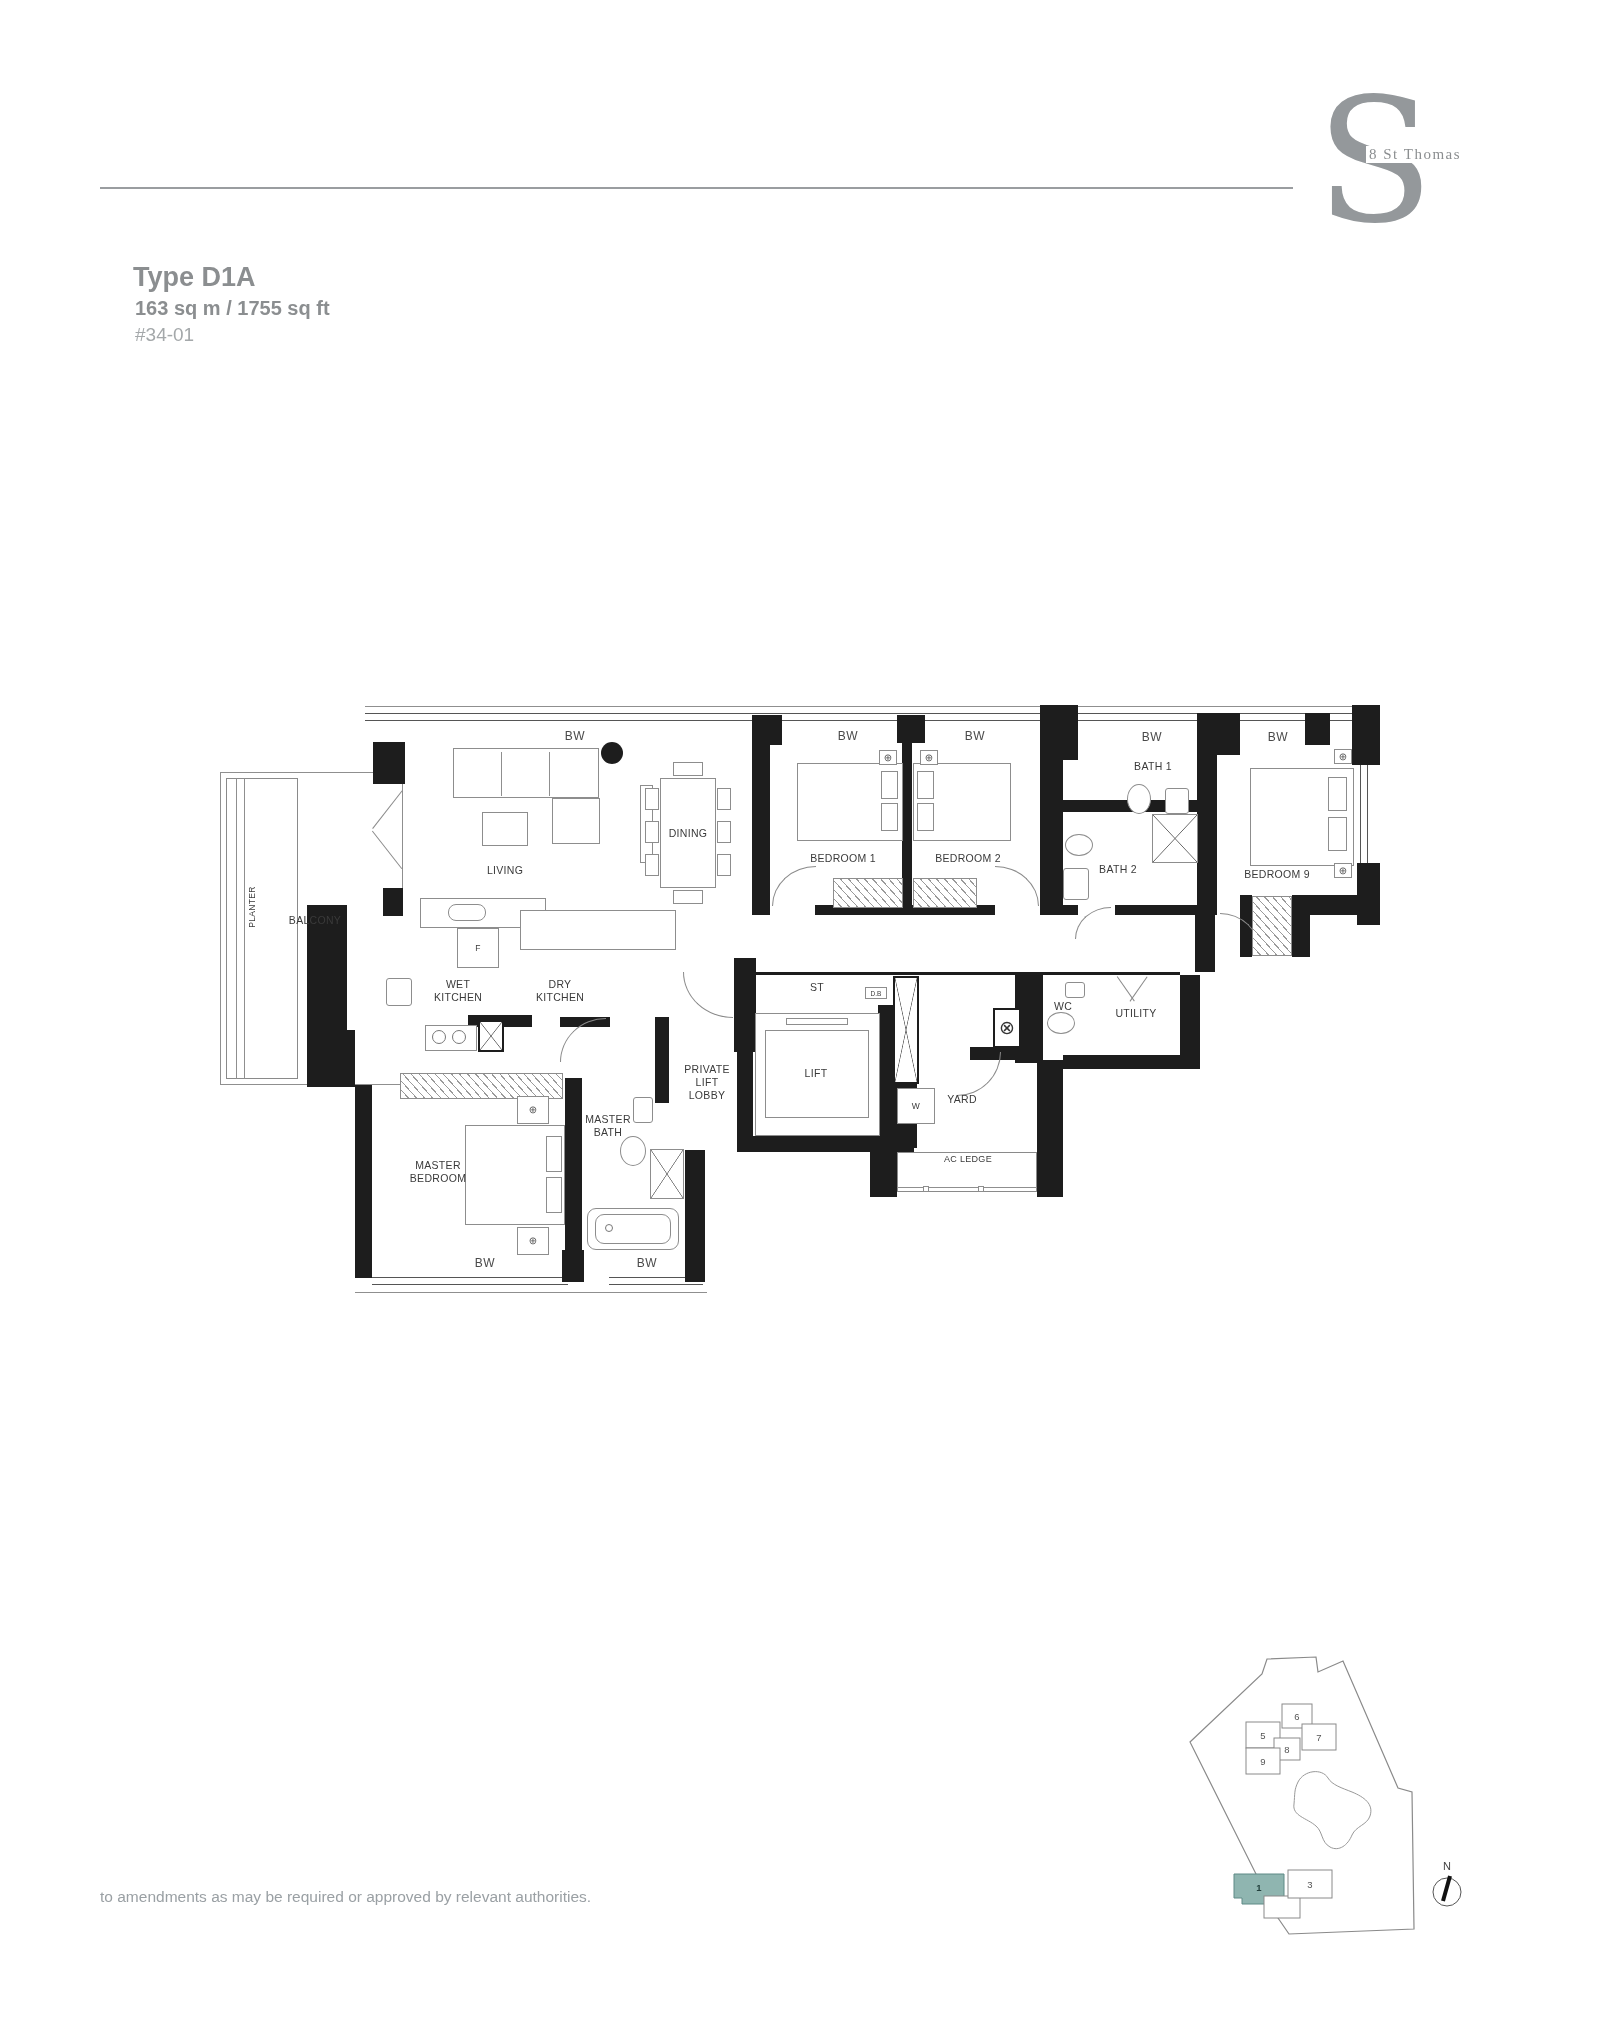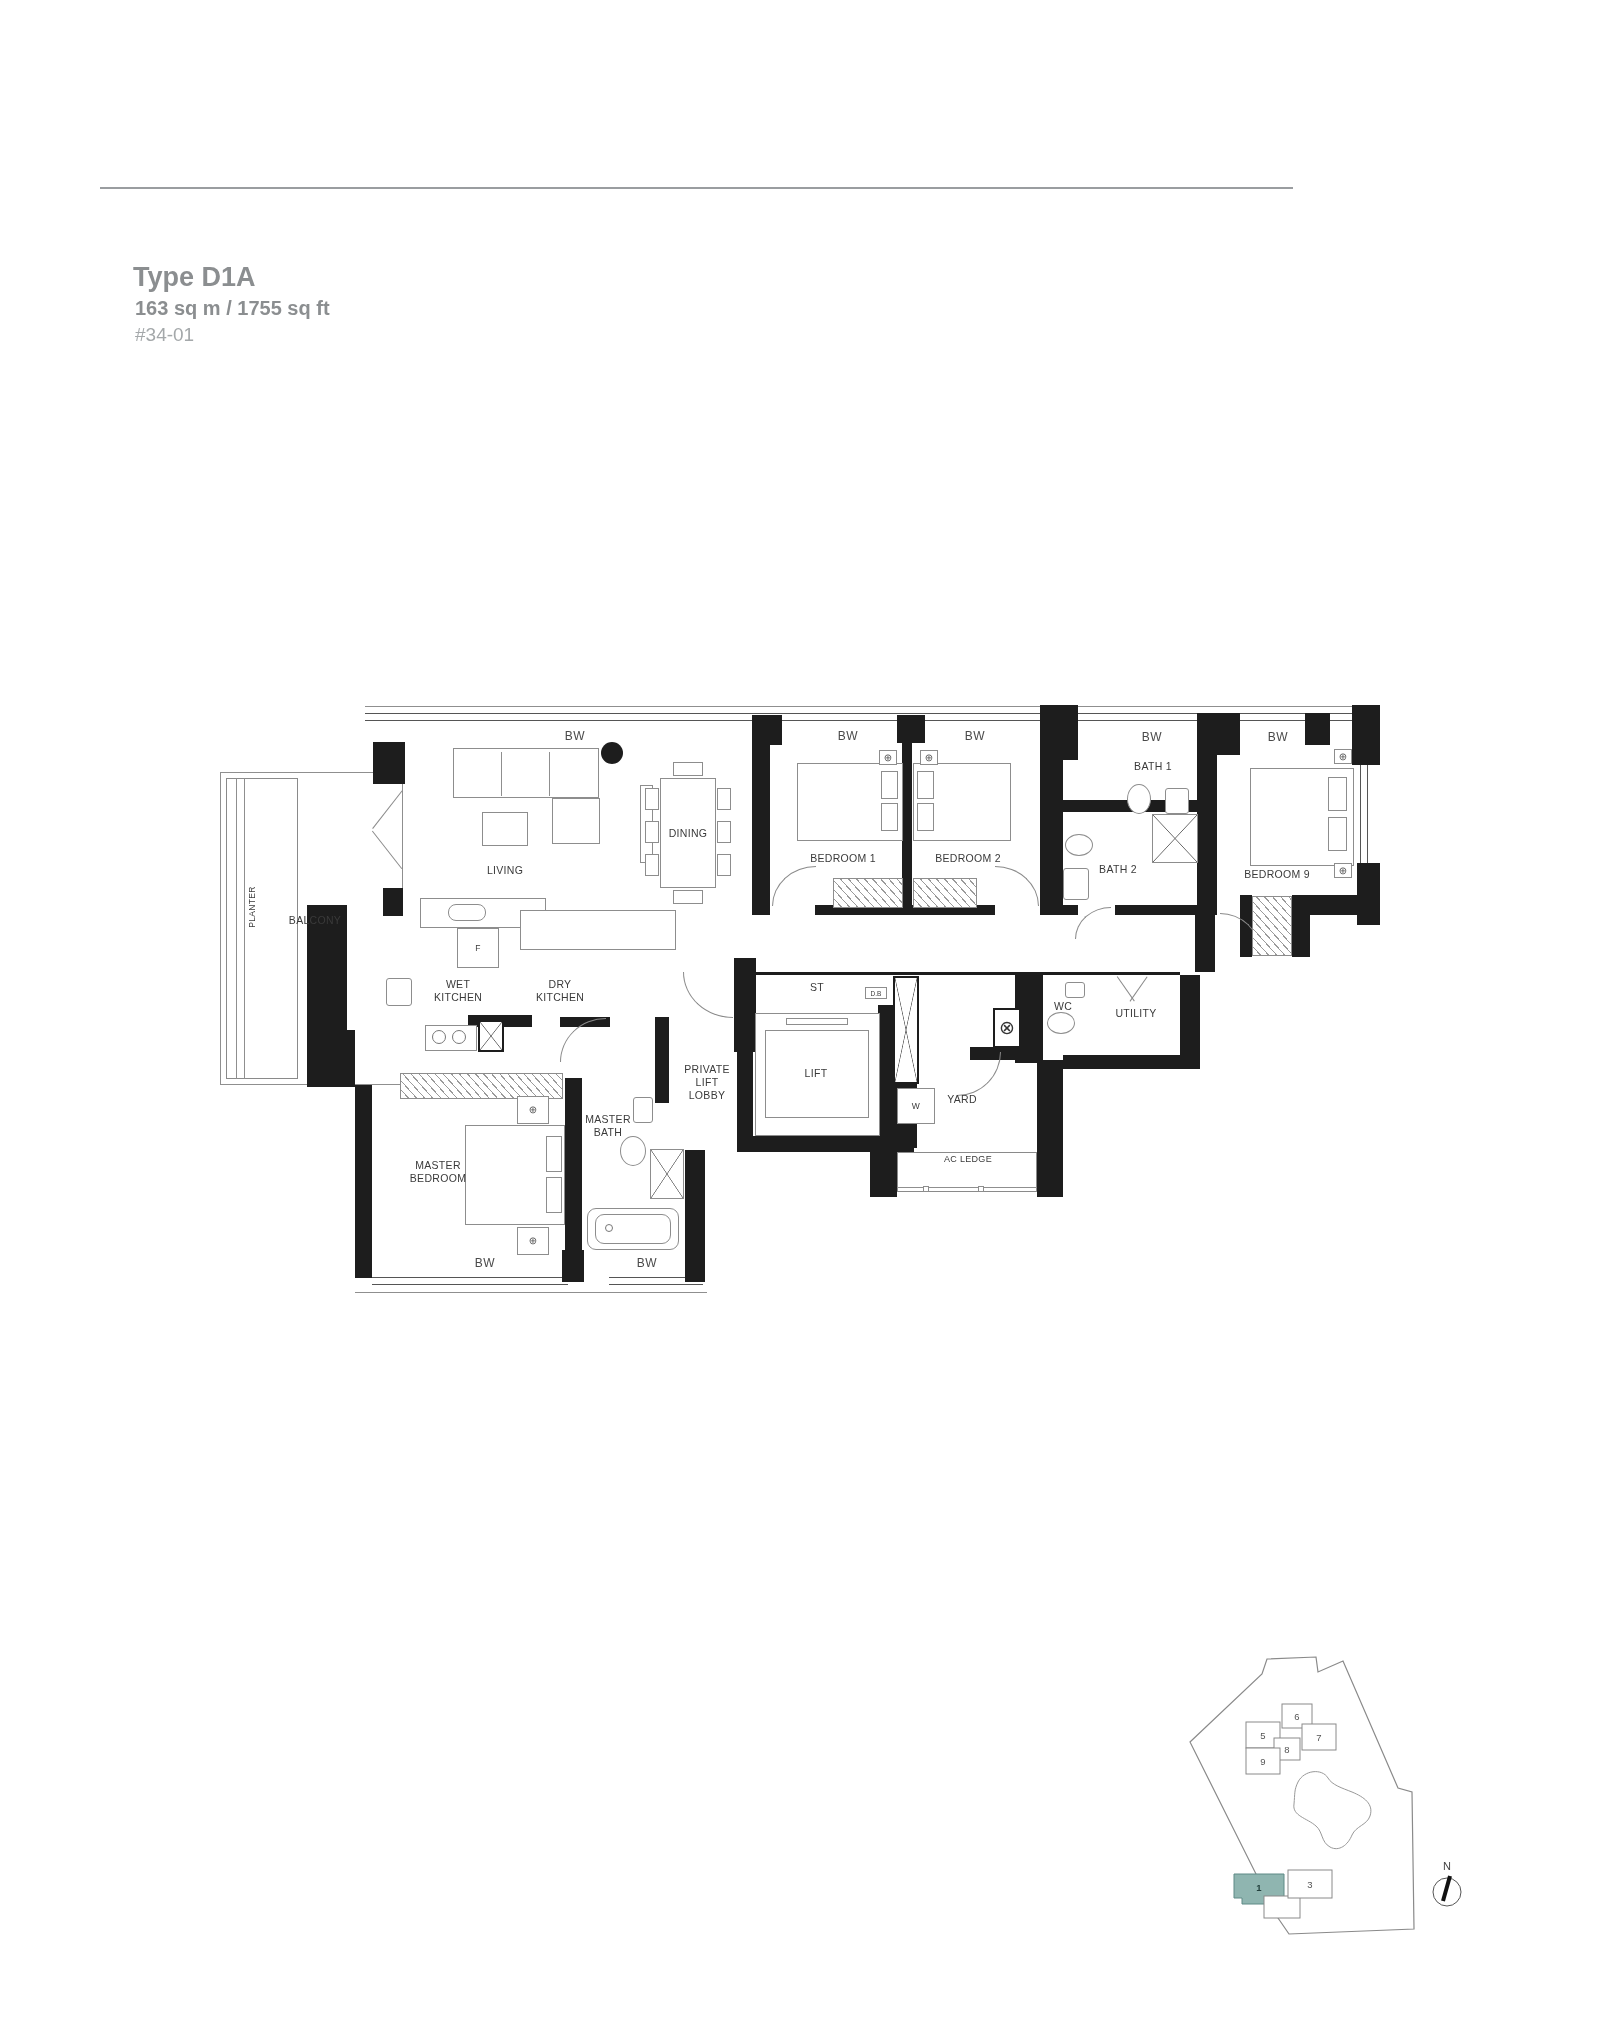--- a/index.html
+++ b/index.html
@@ -67,20 +67,24 @@
   #disclaimer{position:absolute;left:100px;top:1884px;width:1420px;font-size:15.5px;
               line-height:25px;color:#9aa0a4;}
 </style>
 </head>
 <body>
 
 <div id="page">
 
   <div id="rule"></div>
 
+  <div id="logo">
+    <span id="logo-mark">S</span>
+    <span id="logo-text">8 St Thomas</span>
+  </div>
 
   <div id="type-label">Type D1A</div>
   <div id="area-label">163 sq m / 1755 sq ft</div>
   <div id="unit-number">#34-01</div>
 
   <div id="plan">
 
     <i class="ln" style="left:145px;top:6px;width:990px;height:1px"></i>
     <i class="ln" style="left:135px;top:592px;width:352px;height:1px"></i>
 
@@ -304,15 +308,16 @@
         <span class="ulabel" style="left: 169px; top: 107px;">7</span>
         <span class="ulabel" style="left: 137px; top: 119px;">8</span>
         <span class="ulabel" style="left: 113px; top: 131px;">9</span>
         <span class="ulabel uhl" style="left: 109px; top: 257px;">1</span>
         <span class="ulabel" style="left: 160px; top: 254px;">3</span>
       </div>
     <span id="north-label">N</span>
   </div>
 
   <div id="disclaimer">
+    <div>to amendments as may be required or approved by relevant authorities.</div>
   </div>
 
 </div>
 
 </body></html>

